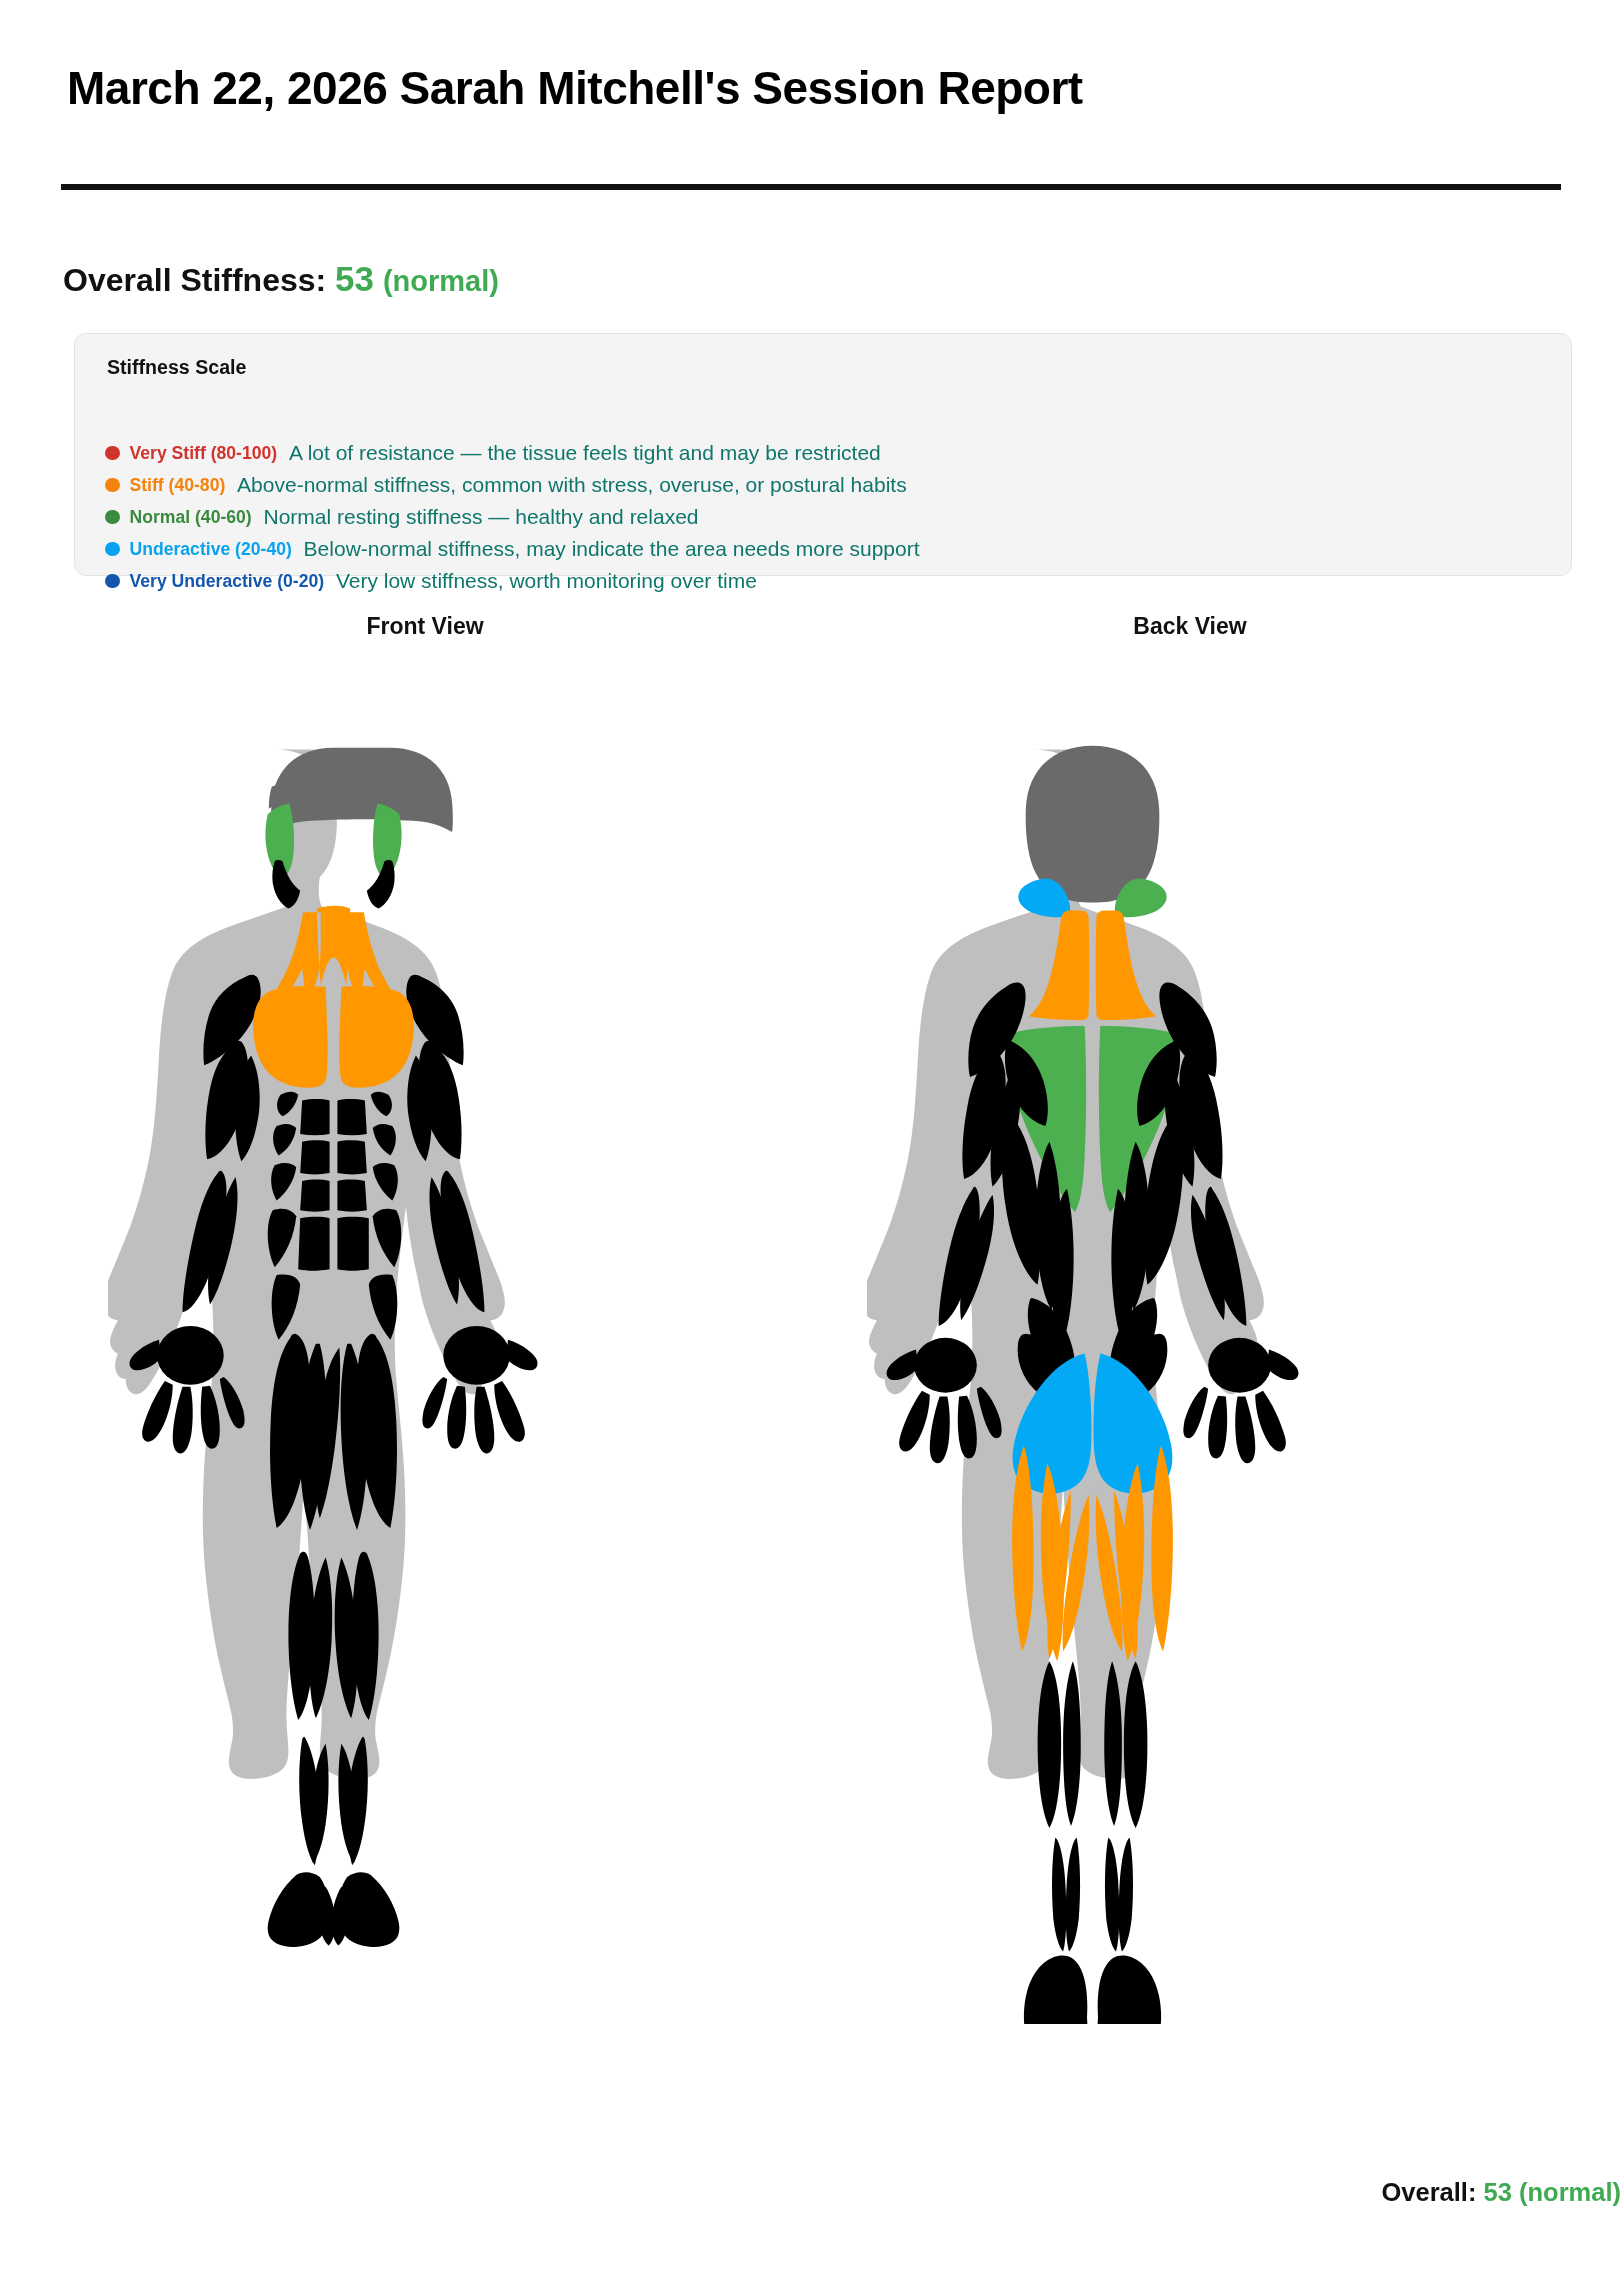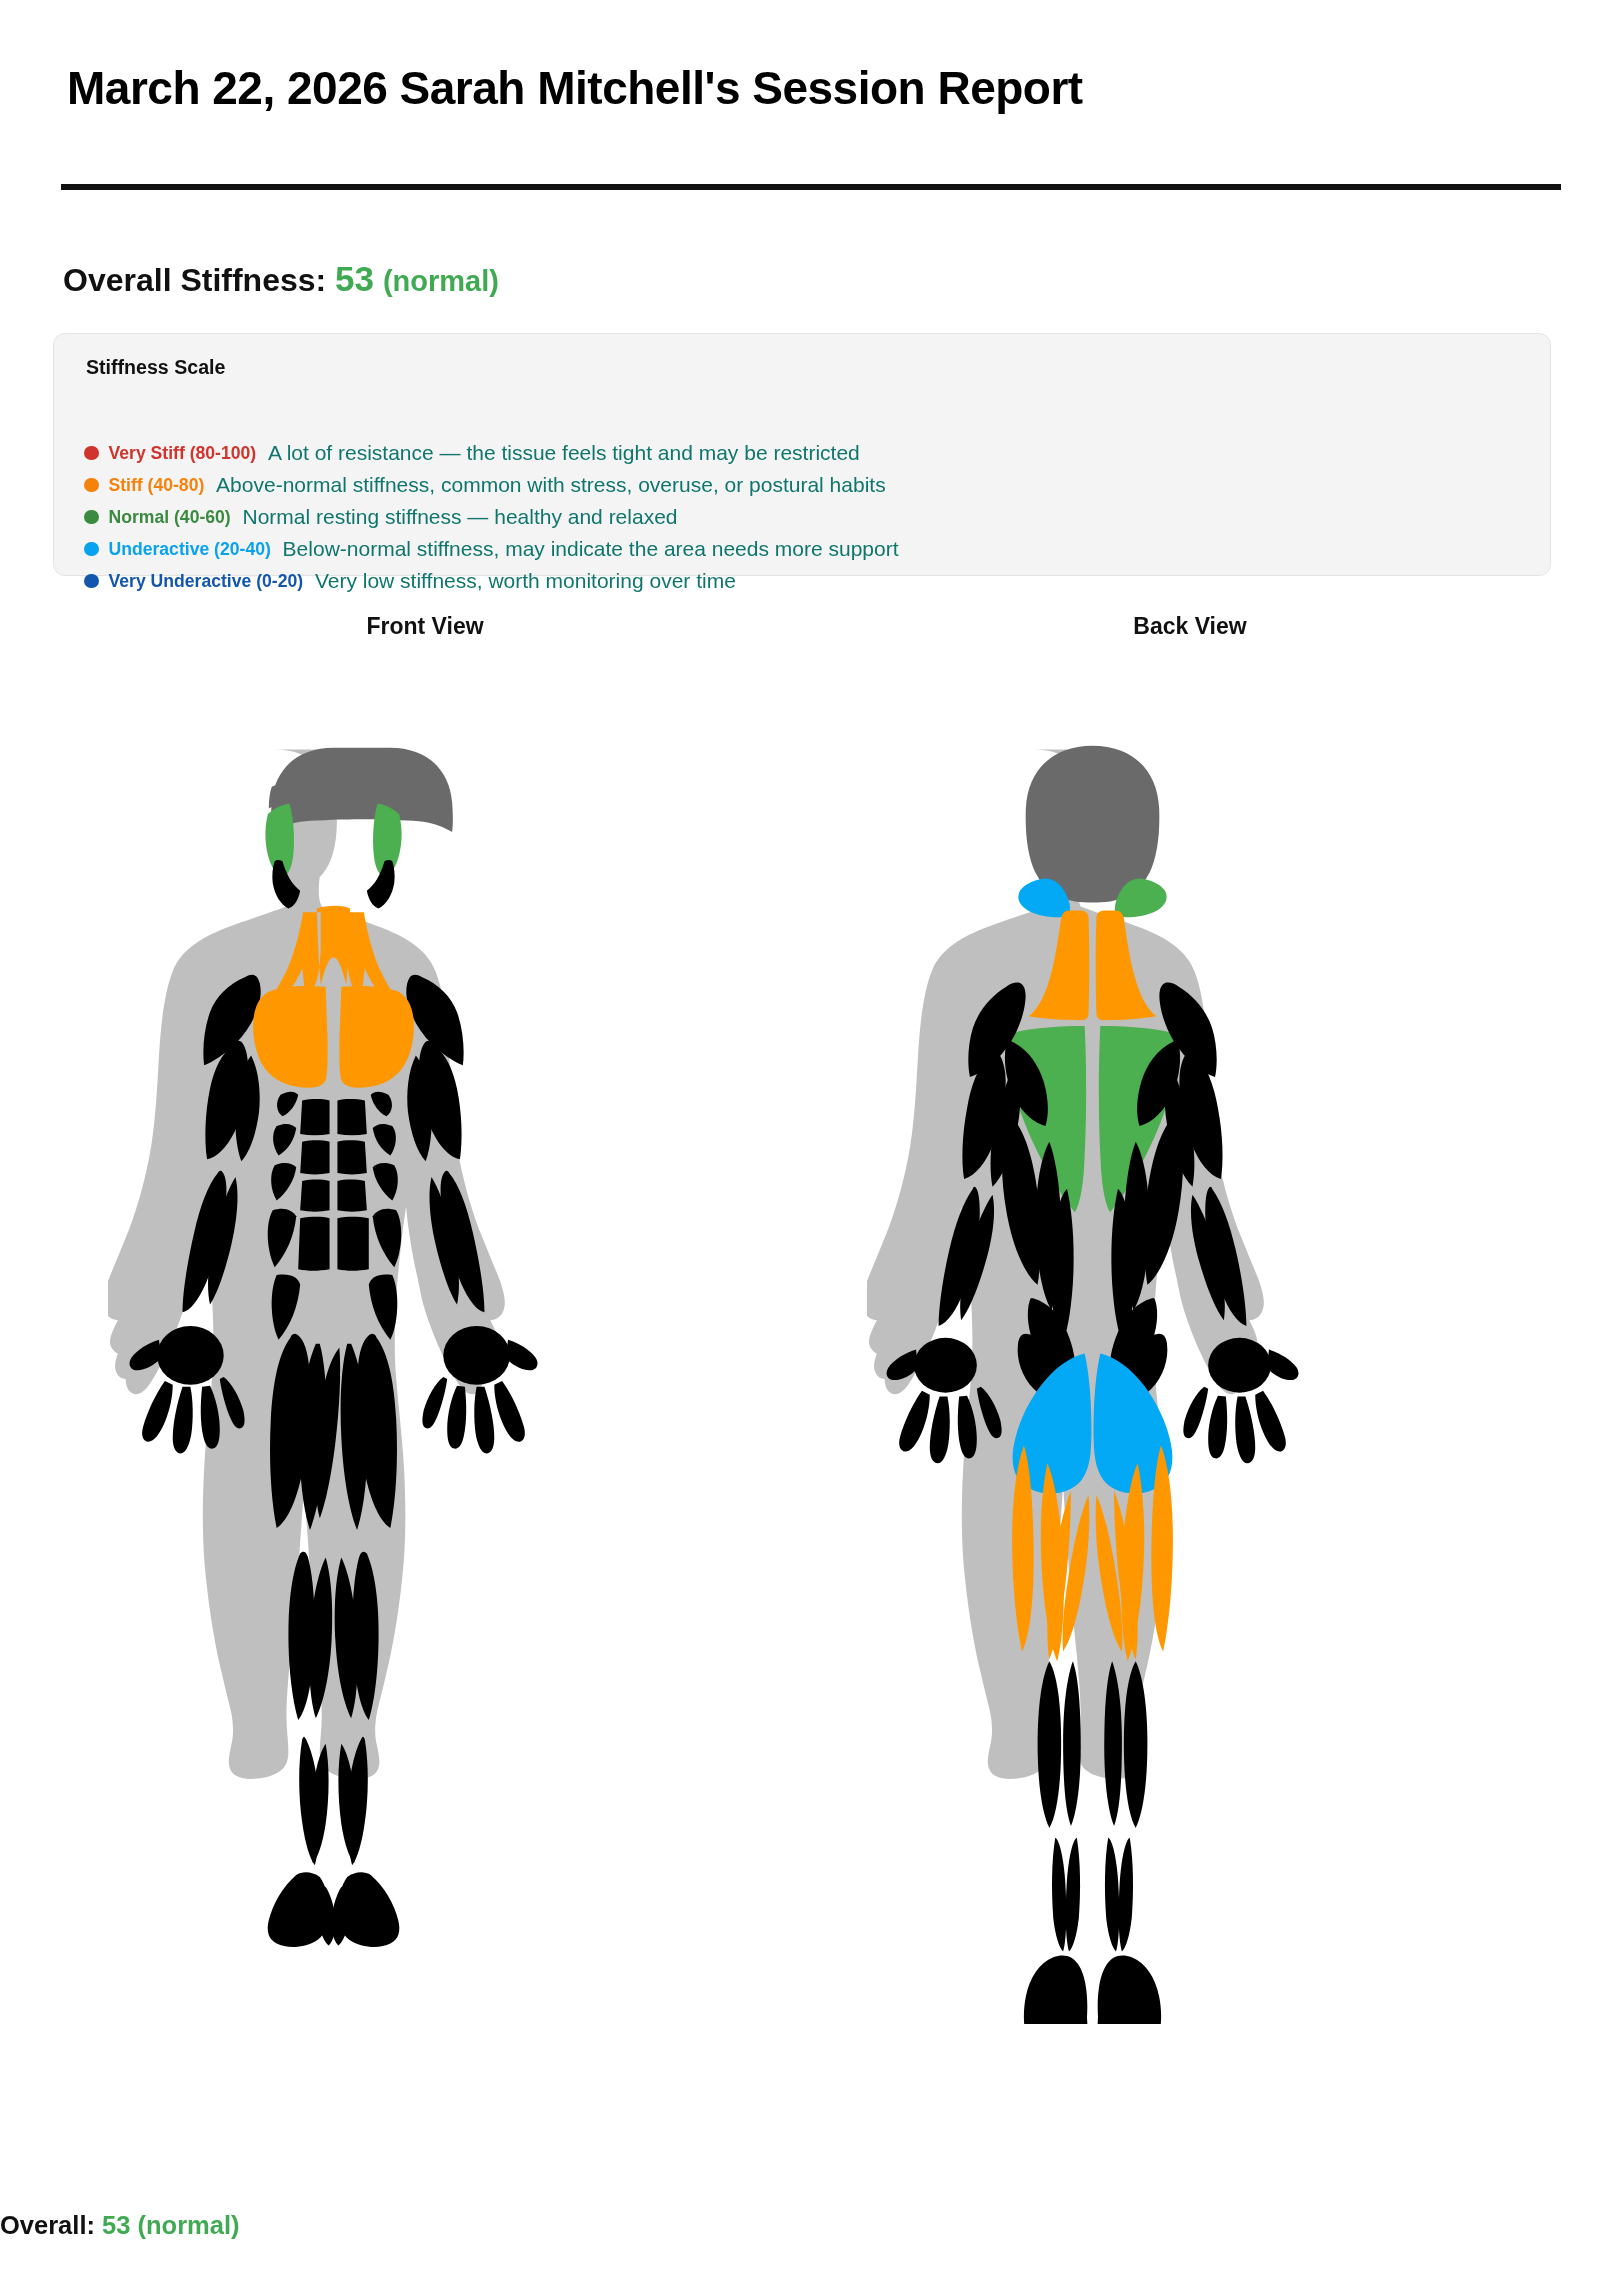--- a/index.html
+++ b/index.html
@@ -57,21 +57,21 @@
     font-size: 35px;
   }
   .overall-line .label {
     color: #3faa52;
     font-size: 29px;
   }
 
   
   .legend-box {
     position: absolute;
-    left: 53px;
+    left: 74px;
     top: 333px;
     width: 1498px;
     height: 243px;
     background: #f4f4f4;
     border: 1px solid #e3e3e3;
     border-radius: 11.8px;
     box-sizing: border-box;
   }
   .legend-heading {
     position: absolute;
@@ -136,26 +136,25 @@
   .figure.front { left: 108px; }
   .figure.back  { left: 867px; }
   .figure svg { display: block; }
 
   
   .footer {
     position: absolute;
     left: 0;
     right: 0;
     top: 2178px;
-    text-align: left;
+    text-align: right;
     font-family: "Liberation Sans", sans-serif;
     font-size: 25.5px;
     font-weight: bold;
     color: #111111;
-    margin-top: 33px;
   }
   .footer .score { color: #3faa52; }
 </style>
 </head>
 <body>
 
 <div class="page">
 
   <div class="report-title">March 22, 2026 Sarah Mitchell's Session Report</div>
   <div class="title-rule"></div>

